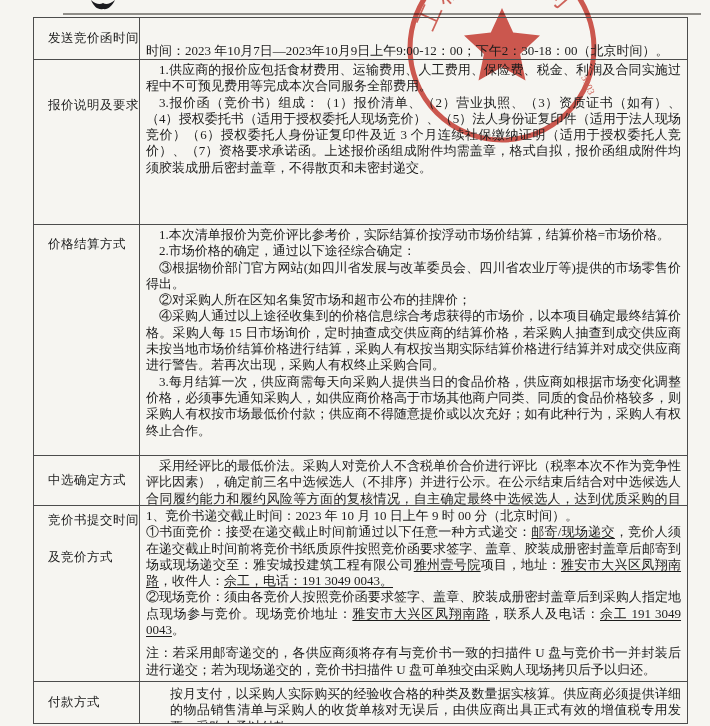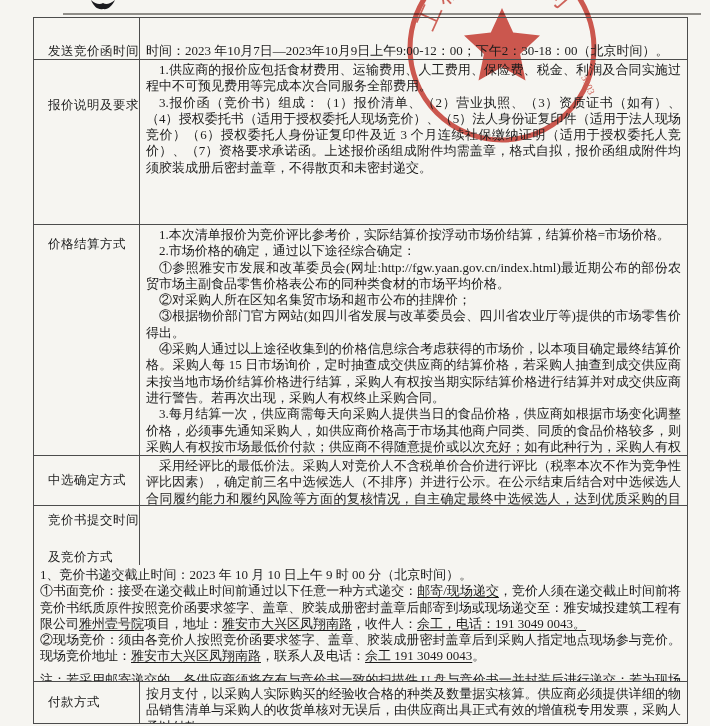--- a/index.html
+++ b/index.html
@@ -48,21 +48,21 @@
     flex:1;
     box-sizing:border-box;
     padding:2px 6px 0 6px;
     font-size:13px;line-height:16.3px;
   }
   .para{margin:0;text-align:justify;}
   .para.gap{margin-top:7px;}
   .b{font-weight:normal;}
   .u{text-decoration:underline;text-underline-offset:2px;}
   
-  .t-row:nth-child(1) .t-label{display:flex;align-items:flex-end;padding-left:14px;}
+  .t-row:nth-child(1) .t-label{display:flex;align-items:center;padding-left:14px;}
   .t-row:nth-child(1) .t-content{display:flex;align-items:flex-end;padding-top:0;}
   .t-row:nth-child(2) .t-label{padding-top:38px;}
   .t-row:nth-child(3) .t-label{padding-top:12px;}
   .t-row:nth-child(4) .t-label{display:flex;align-items:center;}
   .t-row:nth-child(5) .t-label{padding-top:7px;}
   .t-row:nth-child(5) .label-line + .label-line{margin-top:22px;}
   .t-row:nth-child(6) .t-label{display:flex;align-items:center;}
   .t-row:nth-child(6) .t-content{padding-top:4px;}
 </style>
 </head>
@@ -103,48 +103,47 @@
           <p class="para" style="text-indent: 1em;"><span class="">3.报价函（竞价书）组成：（1）报价清单、（2）营业执照、（3）资质证书（如有）、（4）授权委托书（适用于授权委托人现场竞价）、（5）法人身份证复印件（适用于法人现场竞价）（6）授权委托人身份证复印件及近 3 个月连续社保缴纳证明（适用于授权委托人竞价）、（7）资格要求承诺函。上述报价函组成附件均需盖章，格式自拟，报价函组成附件均须胶装成册后密封盖章，不得散页和未密封递交。</span></p>
         </div>
       </div>
       <div class="t-row" style="height: 231px;">
         <div class="t-label">
           <div class="label-line">价格结算方式</div>
         </div>
         <div class="t-content">
           <p class="para" style="text-indent: 1em;"><span class="">1.本次清单报价为竞价评比参考价，实际结算价按浮动市场价结算，结算价格=市场价格。</span></p>
           <p class="para" style="text-indent: 1em;"><span class="">2.市场价格的确定，通过以下途径综合确定：</span></p>
-          <p class="para" style="text-indent: 1em;"><span class="">①参照雅安市发展和改革委员会(网址:http://fgw.yaan.gov.cn/index.html)最近期公布的部份农贸市场主副食品零售价格表公布的同种类食材的市场平均价格。</span></p>
+          <p class="para" style="text-indent: 1em;"><span class="">③根据物价部门官方网站(如四川省发展与改革委员会、四川省农业厅等)提供的市场零售价得出。</span></p>
           <p class="para" style="text-indent: 1em;"><span class="">②对采购人所在区知名集贸市场和超市公布的挂牌价；</span></p>
-          <p class="para" style="text-indent: 1em;"><span class="">③根据物价部门官方网站(如四川省发展与改革委员会、四川省农业厅等)提供的市场零售价得出。</span></p>
           <p class="para" style="text-indent: 1em;"><span class="">④采购人通过以上途径收集到的价格信息综合考虑获得的市场价，以本项目确定最终结算价格。采购人每 15 日市场询价，定时抽查成交供应商的结算价格，若采购人抽查到成交供应商未按当地市场价结算价格进行结算，采购人有权按当期实际结算价格进行结算并对成交供应商进行警告。若再次出现，采购人有权终止采购合同。</span></p>
           <p class="para" style="text-indent: 1em;"><span class="">3.每月结算一次，供应商需每天向采购人提供当日的食品价格，供应商如根据市场变化调整价格，必须事先通知采购人，如供应商价格高于市场其他商户同类、同质的食品价格较多，则采购人有权按市场最低价付款；供应商不得随意提价或以次充好；如有此种行为，采购人有权终止合作。</span></p>
         </div>
       </div>
       <div class="t-row" style="height: 50px;">
         <div class="t-label">
           <div class="label-line">中选确定方式</div>
         </div>
         <div class="t-content">
           <p class="para" style="text-indent: 1em;"><span class="">采用经评比的最低价法。采购人对竞价人不含税单价合价进行评比（税率本次不作为竞争性评比因素），确定前三名中选候选人（不排序）并进行公示。在公示结束后结合对中选候选人合同履约能力和履约风险等方面的复核情况，自主确定最终中选候选人，达到优质采购的目的。</span></p>
         </div>
       </div>
-      <div class="t-row" style="height: 176px; flex-direction: column;">
+      <div class="t-row" style="height: 176px;">
         <div class="t-label">
           <div class="label-line">竞价书提交时间</div>
           <div class="label-line">及竞价方式</div>
         </div>
         <div class="t-content">
           <p class="para"><span class="">1、竞价书递交截止时间：2023 年 10 月 10 日上午 9 时 00 分（北京时间）。</span></p>
           <p class="para"><span class="b ">①书面竞价：</span><span class="">接受在递交截止时间前通过以下任意一种方式递交：</span><span class="b u">邮寄/现场递交</span><span class="">，竞价人须在递交截止时间前将竞价书纸质原件按照竞价函要求</span><span class="b ">签字、盖章、胶装成册密封盖章</span><span class="">后邮寄到场或现场递交至：雅安城投建筑工程有限公司</span><span class="u">雅州壹号院</span><span class="">项目，地址：</span><span class="u">雅安市大兴区凤翔南路</span><span class="">，收件人：</span><span class="u">佘工，电话：191 3049 0043。</span></p>
           <p class="para"><span class="b ">②现场竞价：</span><span class="">须由各竞价人按照竞价函要求</span><span class="b ">签字、盖章、胶装成册密封盖章</span><span class="">后到采购人指定地点现场参与竞价。现场竞价地址：</span><span class="u">雅安市大兴区凤翔南路</span><span class="">，联系人及电话：</span><span class="u">佘工 191 3049 0043</span><span class="">。</span></p>
           <p class="para gap"><span class="">注：若采用邮寄递交的，各供应商须将存有与竞价书一致的扫描件 U 盘与竞价书一并封装后进行递交；若为现场递交的，竞价书扫描件 U 盘可单独交由采购人现场拷贝后予以归还。</span></p>
         </div>
       </div>
-      <div class="t-row" style="height: 41px;">
+      <div class="t-row" style="height: 41px; gap: 24px;">
         <div class="t-label">
           <div class="label-line">付款方式</div>
         </div>
         <div class="t-content">
           <p class="para"><span class="">按月支付，以采购人实际购买的经验收合格的种类及数量据实核算。供应商必须提供详细的物品销售清单与采购人的收货单核对无误后，由供应商出具正式有效的增值税专用发票，采购人予以付款。</span></p>
         </div>
       </div>
     </div>
 
 </div>

